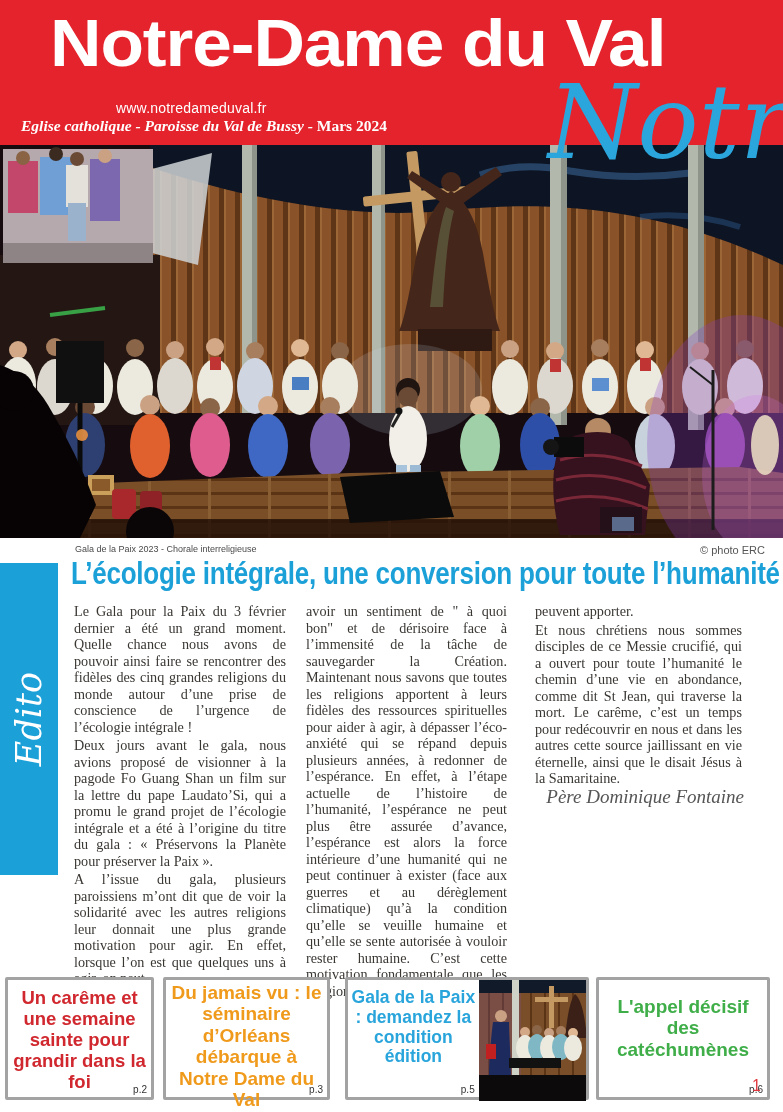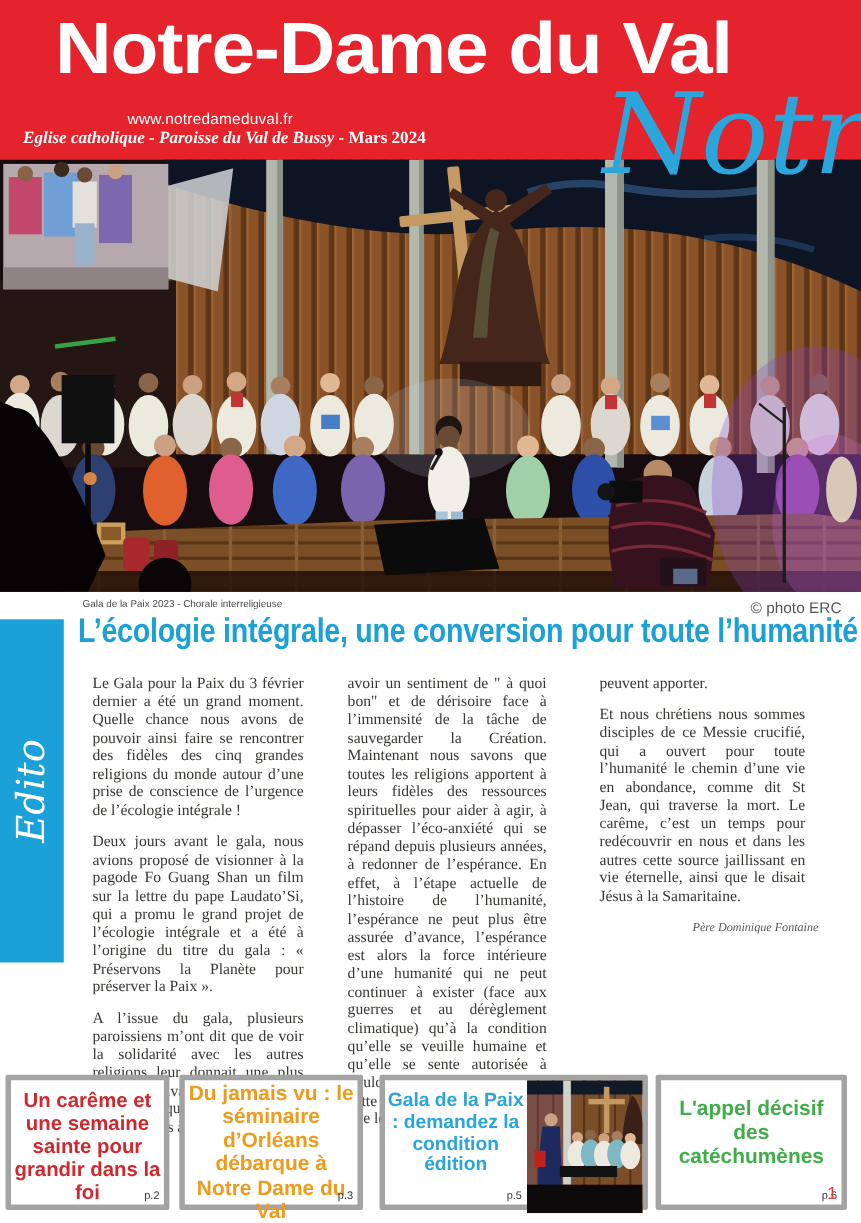--- a/index.html
+++ b/index.html
@@ -22,51 +22,51 @@
   .info-script{
     position:absolute;left:548px;top:72px;z-index:6;
     font-family:"DejaVu Serif",serif;font-style:italic;
     font-size:102px;line-height:1;color:#2ba6dc;
   }
   
   .photo-wrap{position:absolute;left:0;top:145px;width:783px;height:393px;background:#160c10;}
   .photo-wrap svg{display:block;}
   .caption-row{position:absolute;left:75px;top:544px;width:690px;display:flex;justify-content:space-between;}
   .caption{font-size:9px;color:#4a4a4a;}
-  .credit{font-size:14px;color:#555;}
+  .credit{font-size:11px;color:#555;}
   
   .edito-bar{position:absolute;left:0;top:563px;width:58px;height:312px;background:#1ba0d8;}
   .edito-label{
     position:absolute;left:50%;top:50%;
     transform:translate(-50%,-50%) rotate(-90deg);
     font-family:"DejaVu Serif",serif;font-style:italic;
     font-size:35px;color:#fff;white-space:nowrap;
   }
   .headline{
     position:absolute;left:71px;top:556px;margin:0;
     font-size:31px;font-weight:bold;color:#1ba0d8;white-space:nowrap;
     letter-spacing:-.3px;transform:scaleX(.84);transform-origin:left top;
   }
   .columns{position:absolute;left:72px;top:601px;width:690px;display:flex;}
   .col{
     font-family:"Liberation Serif",serif;font-size:14.2px;line-height:16.5px;
     color:#3a3733;text-align:justify;
   }
-  .col p{margin:12px;}
+  .col p{margin:2px;}
   .col-1{width:216px;}
   .col-2{width:205px;margin-left:16px;}
   .col-3{width:211px;margin-left:24px;}
   .signature{
     font-family:"Liberation Serif",serif;font-style:italic;
-    font-size:11px;color:#555;text-align:right;
+    font-size:19px;color:#555;text-align:right;
   }
   
   .tbox{
     position:absolute;top:977px;height:123px;background:#fff;
-    border:5px solid #a3a3a3;border-radius:2px;box-sizing:border-box;
+    border:3px solid #a3a3a3;border-radius:2px;box-sizing:border-box;
   }
   .tbox-label{font-weight:bold;text-align:center;line-height:1.13;display:block;}
   .tbox-page{position:absolute;right:4px;bottom:2px;font-size:10px;color:#333;font-weight:normal;}
   .tbox-1{left:5px;width:149px;}
   .tbox-1 .tbox-label{color:#d0282e;font-size:18.5px;padding:8px 2px 0;}
   .tbox-2{left:163px;width:167px;}
   .tbox-2 .tbox-label{color:#f09a1c;font-size:19px;padding:2px 3px 0;}
   .tbox-3{left:345px;width:244px;display:flex;}
   .tbox-3 .txt{position:relative;width:134px;height:100%;}
   .tbox-3 .tbox-label{color:#29a5dc;font-size:17.5px;padding:8px 2px 0;}

